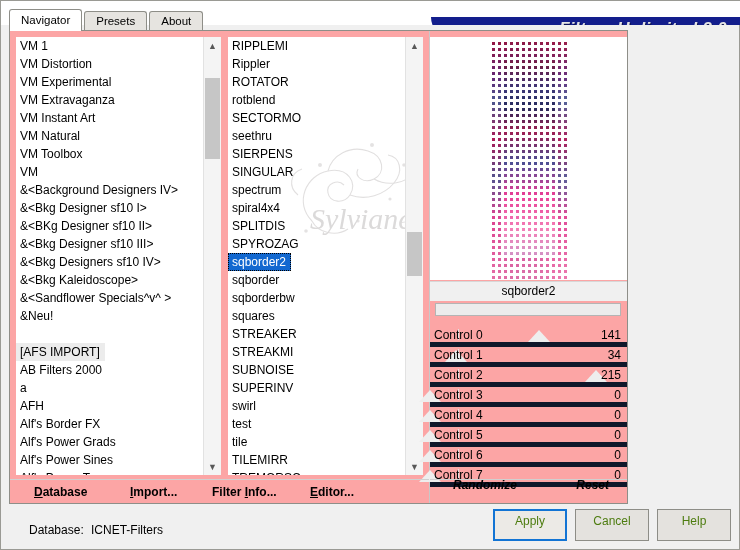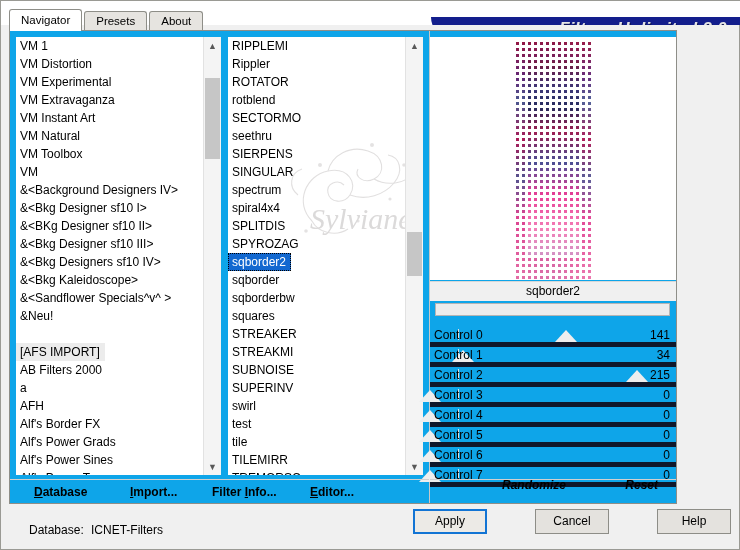--- a/index.html
+++ b/index.html
@@ -26,22 +26,22 @@
 
   
   .tabstrip{position:absolute;left:8px;top:8px;height:22px;display:flex;align-items:center;}
   .tab{height:19px;line-height:19px;padding:0 11px;margin-right:2px;font-size:11.5px;
        background:#e6e4e0;border:1px solid #8e8e88;border-bottom:none;
        border-top-left-radius:3px;border-top-right-radius:3px;box-sizing:border-box;color:#000;}
   .tab.active{height:22px;line-height:21px;background:#ffffff;border-color:#8e8e88;
               position:relative;z-index:3;}
 
   
-  .mainpanel{position:absolute;left:8px;top:29px;width:668px;height:474px;
-             background:#0ea5e9;border:1px solid #8e8e88;box-sizing:border-box;}
+  .mainpanel{position:absolute;left:8px;top:29px;width:619px;height:474px;
+             background:#fca5a5;border:1px solid #8e8e88;box-sizing:border-box;}
 
   
   .listbox{position:absolute;top:6px;background:#fff;overflow:hidden;box-sizing:border-box;}
   #list-left{left:6px;width:205px;height:438px;}
   #list-mid{left:218px;width:195px;height:438px;}
   .listclip{position:absolute;left:0;top:0;right:17px;bottom:0;overflow:hidden;}
   .lrow{height:18px;line-height:18px;font-size:12px;white-space:nowrap;
         padding-left:4px;box-sizing:border-box;color:#000;}
   .lrow.sel{background:#1268d0;color:#fff;outline:1px dotted #000;outline-offset:-1px;
             display:inline-block;padding-right:5px;}
@@ -98,22 +98,22 @@
   .lnk u{text-decoration:underline;}
   .lnk.plain{font-weight:bold;font-style:italic;}
 
   .hsep{position:absolute;left:0;right:0;top:448px;height:1px;background:#d0d0d0;}
 
   
   .statusarea{position:absolute;left:8px;top:508px;width:724px;height:34px;}
   .statline{font-size:12px;line-height:14px;white-space:pre;}
   .stat-k{display:inline-block;width:62px;}
   .btnrow{position:absolute;right:8px;top:508px;display:flex;gap:8px;}
-  .btn{width:74px;height:25px;line-height:23px;text-align:center;font-size:12px;
-       background:#e4e2de;border:1px solid #8d8d87;box-sizing:border-box;color:#000000;margin-left:40px;}
+  .btn{width:74px;height:32px;line-height:23px;text-align:center;font-size:12px;
+       background:#e4e2de;border:1px solid #8d8d87;box-sizing:border-box;color:#4d7c0f;}
   .btn.default{border:2px solid #1274d4;background:#eceae6;line-height:21px;}
 </style>
 </head>
 <body>
 
 <div id="app">
 
   <div class="banner-wrap">
     <div class="banner">
       <span class="banner-text">Filters Unlimited 2.0</span>

